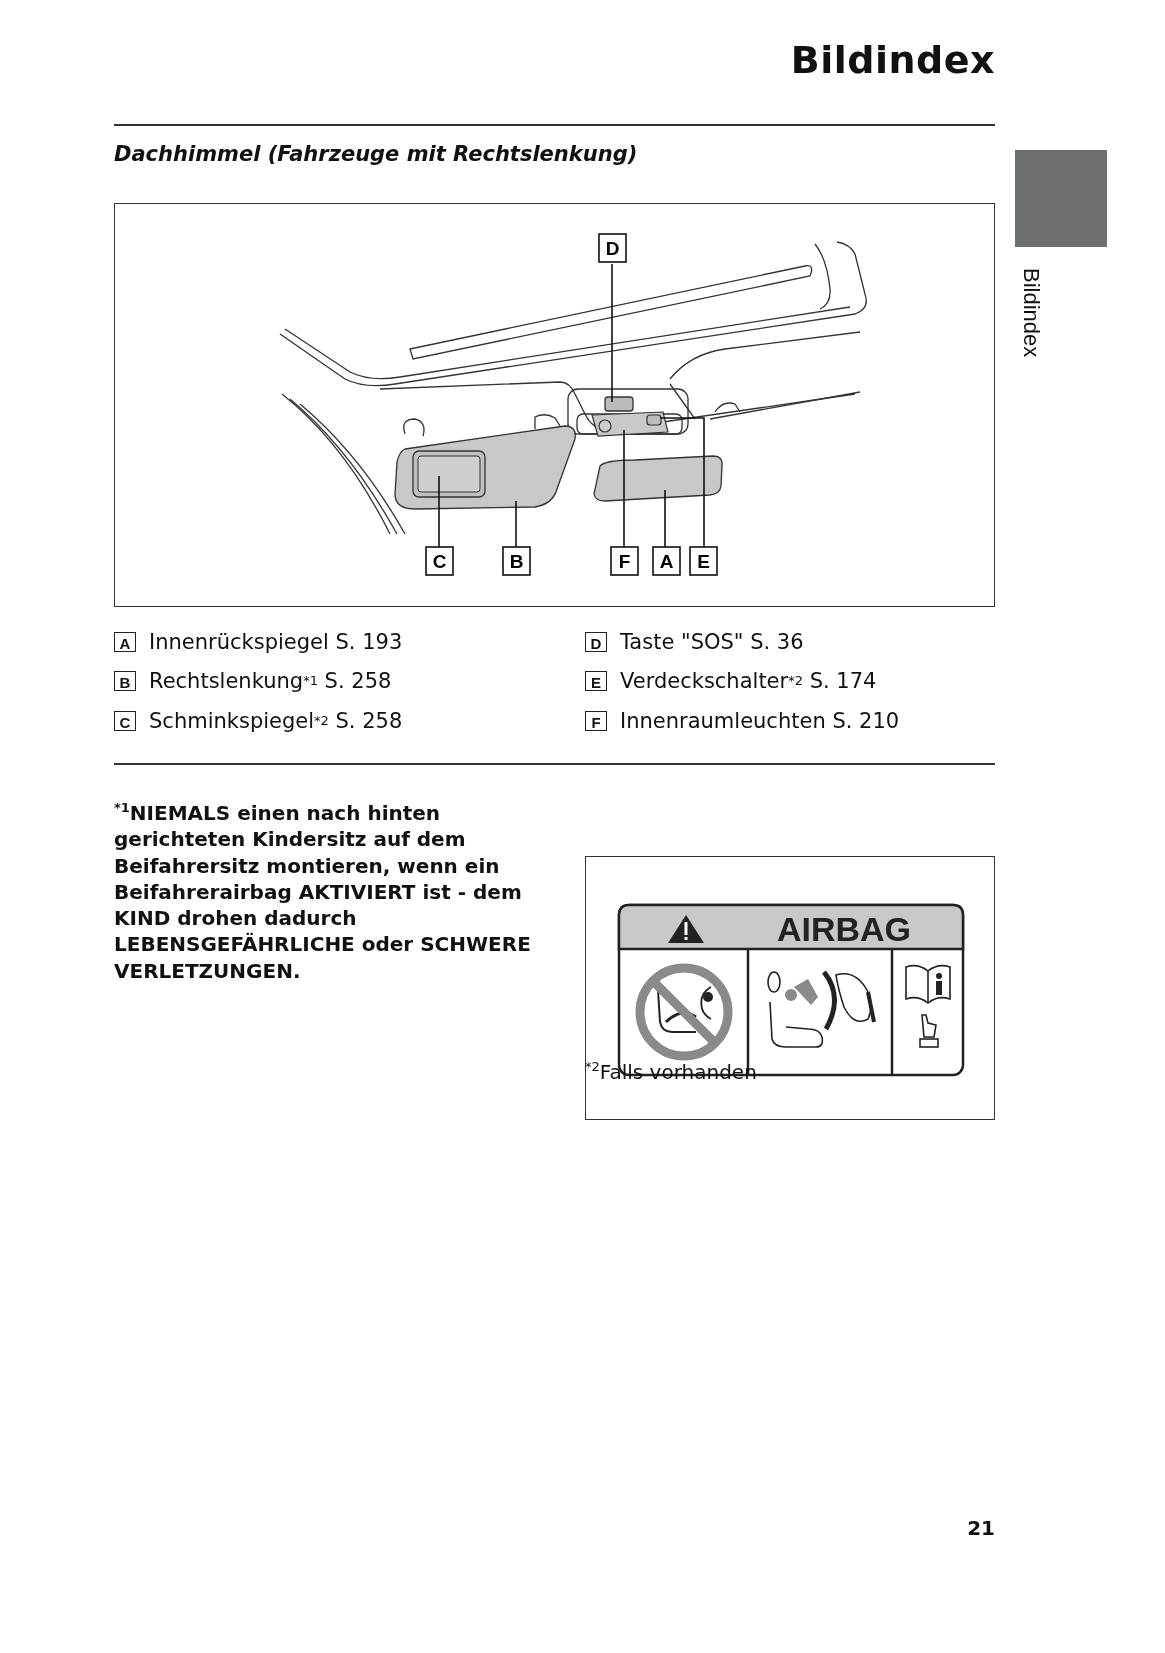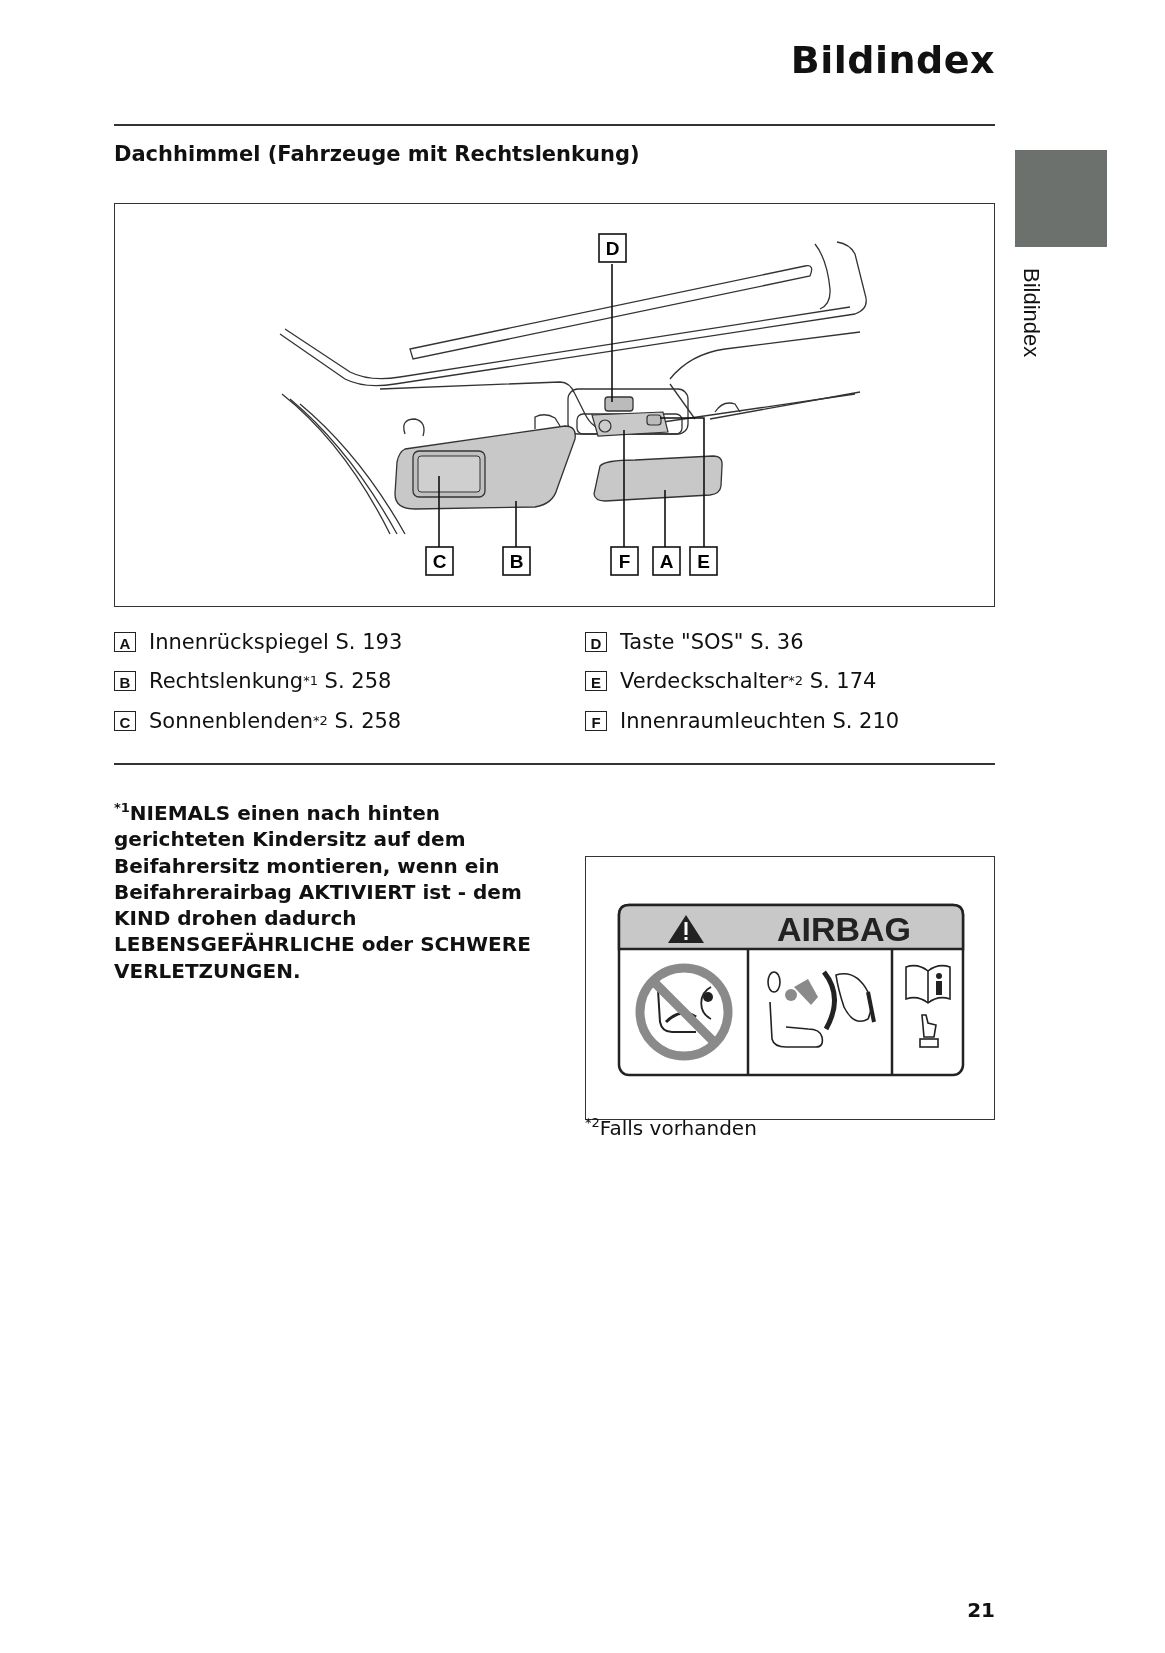--- a/index.html
+++ b/index.html
@@ -1,32 +1,32 @@
 <!DOCTYPE html>
 <html><head>
 <meta charset="utf-8">
 <style>
   html, body { margin:0; padding:0; background:#ffffff; }
   body { width:1165px; height:1653px; position:relative; overflow:hidden;
          font-family:"DejaVu Sans", "Liberation Sans", sans-serif; color:#111; }
   .page-title { position:absolute; right:170px; top:38px; font-size:38px; font-weight:bold; letter-spacing:0.5px; color:#111; }
   .rule { position:absolute; left:114px; width:881px; height:2px; background:#333; }
-  .section-title { position:absolute; left:114px; top:142px; font-size:21px; font-weight:bold; }
+  .section-title { position:absolute; left:114px; top:142px; font-size:21px; font-weight:bold;font-style:italic; }
   .side-tab { position:absolute; left:1015px; top:150px; width:92px; height:97px; background:#6d716d; }
   .side-label { position:absolute; left:1018px; top:268px; writing-mode:vertical-rl; font-family:"Liberation Sans", sans-serif; font-size:22px; color:#111; }
   .figure-box { position:absolute; left:114px; top:203px; width:879px; height:402px; border:1.5px solid #333; }
   .figure-box svg { position:absolute; left:0; top:0; }
   .legend { position:absolute; top:622px; font-size:21px; }
   .legend-item { display:flex; align-items:center; height:39.5px; white-space:nowrap; }
   .key { display:inline-block; width:22px; height:20px; border:1.5px solid #222; font-family:"Liberation Sans", sans-serif; font-weight:bold; font-size:15px; text-align:center; line-height:21px; margin-right:13px; box-sizing:border-box; }
   sup { font-size:13px; vertical-align:8px; line-height:0; }
   .footnote1 { position:absolute; left:114px; top:800px; width:440px; font-size:20px; line-height:26.3px;font-weight:bold; }
   .warning-box { position:absolute; left:585px; top:856px; width:408px; height:262px; border:1.5px solid #333; }
-  .footnote2 { position:absolute; left:585px; top:1116px; font-size:20px; }
-  .page-number { position:absolute; right:170px; top:1598px; font-size:20px; font-weight:bold;margin-left:8px; }
+  .footnote2 { position:absolute; left:585px; top:1060px; font-size:20px; }
+  .page-number { position:absolute; right:170px; top:1516px; font-size:20px; font-weight:bold;margin-left:8px; }
 </style>
 </head>
 <body>
 
 <div class="page-title">Bildindex</div>
 <div class="rule" style="top:124px;"></div>
 
 <div class="side-tab"></div>
 <div class="side-label">Bildindex</div>
 
@@ -115,21 +115,21 @@
   <div class="legend-item">
     <span class="key">A</span>
     <span>Innenrückspiegel</span><sup></sup>&nbsp;<span>S. 193</span>
   </div>
   <div class="legend-item">
     <span class="key">B</span>
     <span>Rechtslenkung</span><sup>*1</sup>&nbsp;<span>S. 258</span>
   </div>
   <div class="legend-item">
     <span class="key">C</span>
-    <span>Sonnenblenden</span><sup>*2</sup>&nbsp;<span>S. 258</span>
+    <span>Schminkspiegel</span><sup>*2</sup>&nbsp;<span>S. 258</span>
   </div>
 </div>
 
 <div class="legend" style="left:585px;">
   <div class="legend-item">
     <span class="key">D</span>
     <span>Taste "SOS"</span><sup></sup>&nbsp;<span>S. 36</span>
   </div>
   <div class="legend-item">
     <span class="key">E</span>

